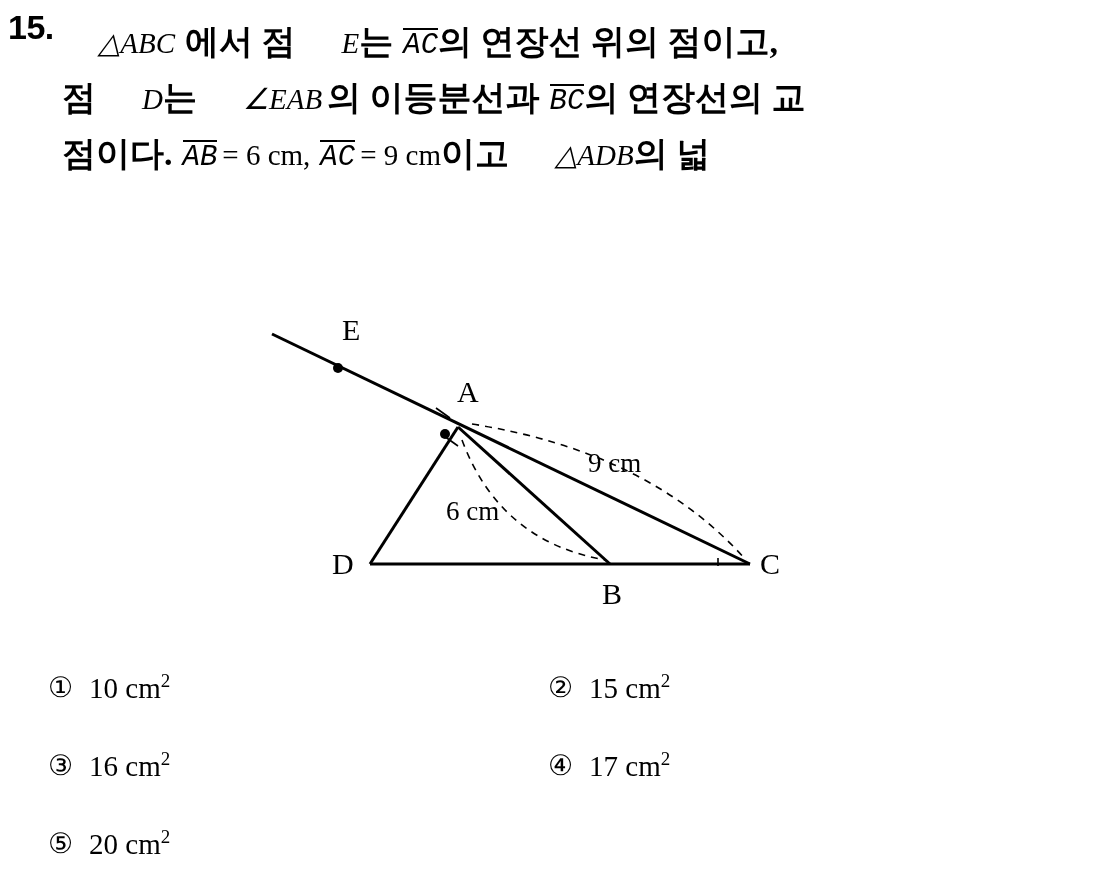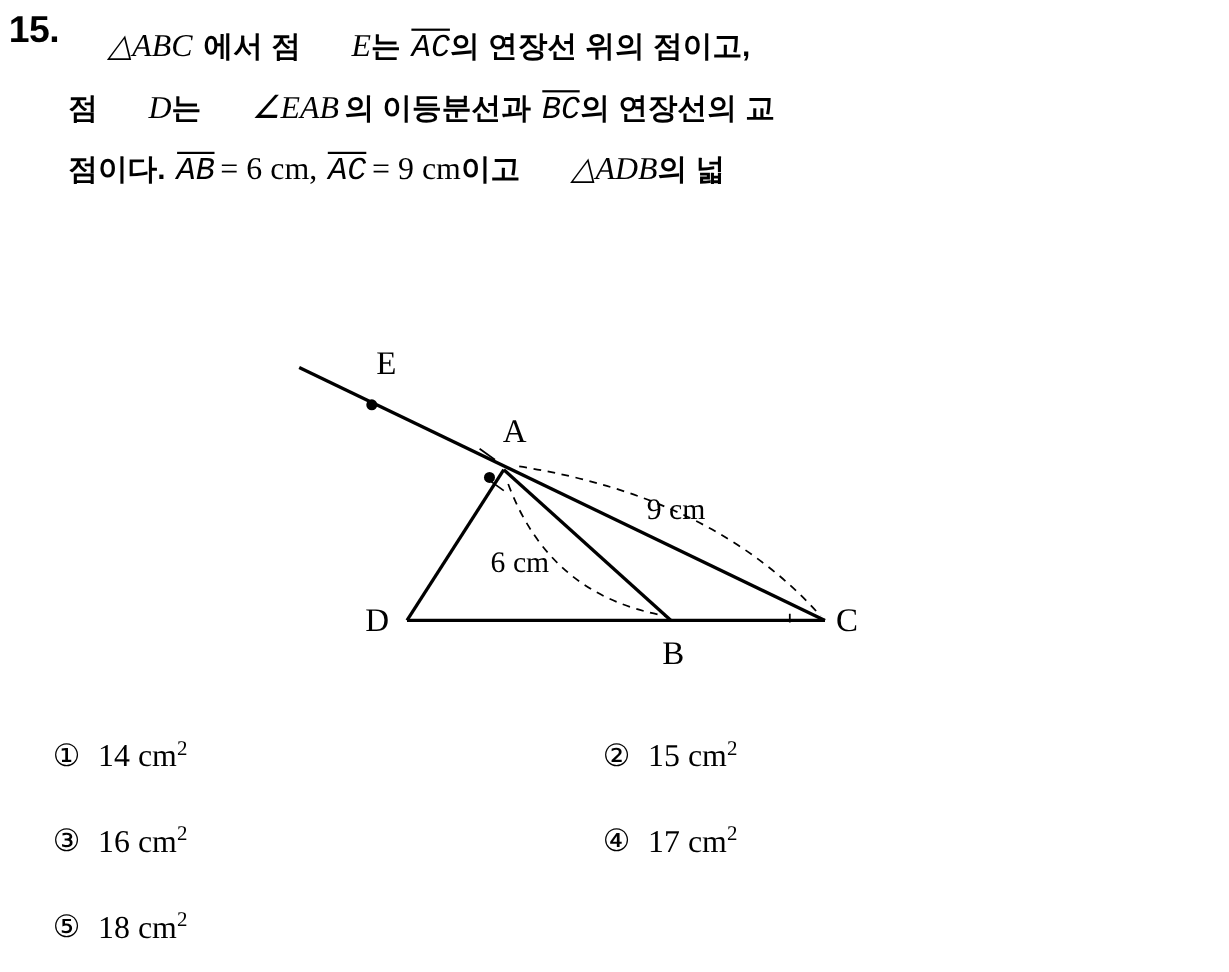--- a/index.html
+++ b/index.html
@@ -36,23 +36,23 @@
     top: 14px;
     width: 1040px;
   }
   .line {
     height: 56px;
     line-height: 56px;
     white-space: nowrap;
     font-size: 30px;
   }
   .ko {
-    font-family: Liberation Sans, sans-serif;
+    font-family: Liberation Serif, serif;
     font-weight: bold;
-    font-size: 27px;
+    font-size: 34px;
   }
   .mi {
     font-family: "Liberation Serif", serif;
     font-style: italic;
     font-size: 29px;
     margin-left: 36px;
   }
   .mr {
     font-family: "Liberation Serif", serif;
     font-style: normal;
@@ -167,21 +167,21 @@
       <text x="338" y="160" font-family="Liberation Serif, serif" font-size="27" fill="#000">9 cm</text>
       <text x="196" y="208" font-family="Liberation Serif, serif" font-size="27" fill="#000">6 cm</text>
     </svg>
   </div>
 
   <div class="choices">
 
     <div class="choice-row">
       <div class="choice">
         <span class="circnum">①</span>
-        <span class="cval"><span>14 cm</span><sup class="exp">2</sup></span>
+        <span class="cval"><span>10 cm</span><sup class="exp">2</sup></span>
       </div>
       <div class="choice">
         <span class="circnum">②</span>
         <span class="cval"><span>15 cm</span><sup class="exp">2</sup></span>
       </div>
     </div>
 
     <div class="choice-row">
       <div class="choice">
         <span class="circnum">③</span>
@@ -189,19 +189,19 @@
       </div>
       <div class="choice">
         <span class="circnum">④</span>
         <span class="cval"><span>17 cm</span><sup class="exp">2</sup></span>
       </div>
     </div>
 
     <div class="choice-row">
       <div class="choice">
         <span class="circnum">⑤</span>
-        <span class="cval"><span>18 cm</span><sup class="exp">2</sup></span>
+        <span class="cval"><span>20 cm</span><sup class="exp">2</sup></span>
       </div>
     </div>
 
   </div>
 
 </div>
 
 </body></html>

